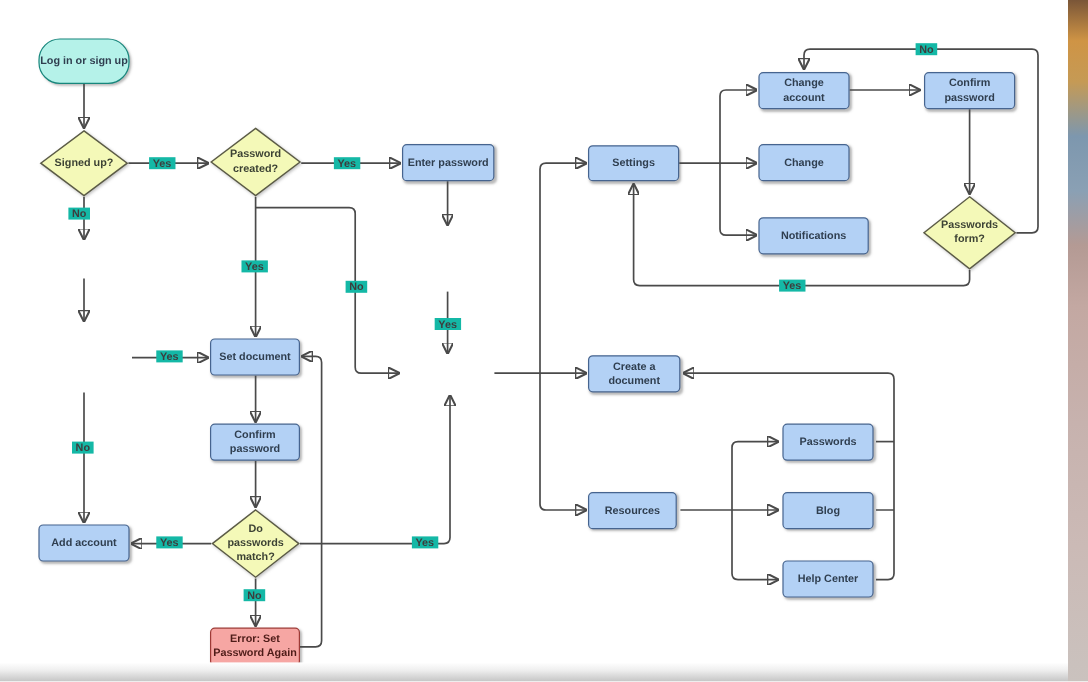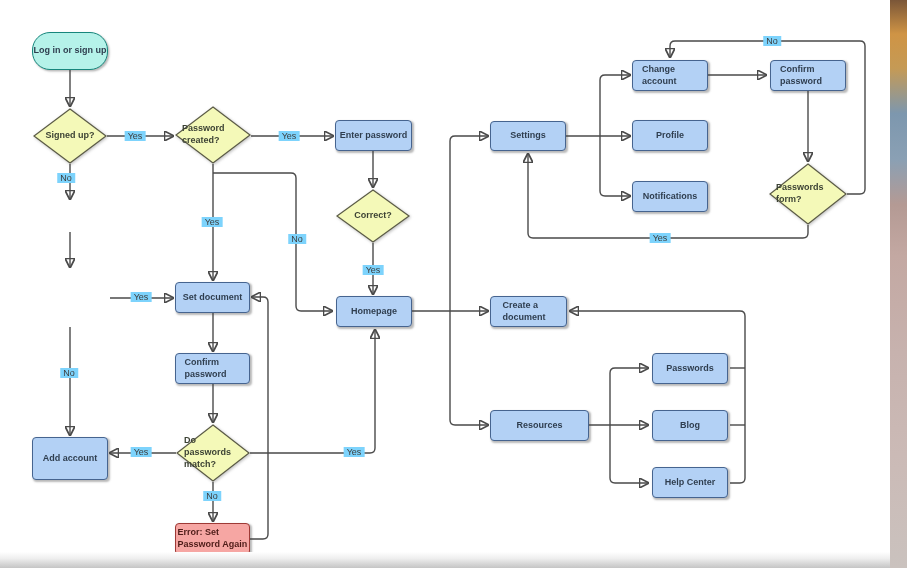--- a/index.html
+++ b/index.html
@@ -3,39 +3,39 @@
 <meta charset="utf-8">
 <style>
   * { margin:0; padding:0; box-sizing:border-box; }
   html,body { width:907px; height:568px; overflow:hidden; background:#fff;
               font-family:"Liberation Sans", sans-serif; }
   .stage { position:relative; width:907px; height:568px; background:#ffffff; }
   .edge-layer { position:absolute; left:0; top:0; width:890px; height:568px; }
   .edge-layer path { fill:none; stroke:#4a4a4a; stroke-width:1.4; }
 
   .node { position:absolute; display:flex; align-items:center; justify-content:center;
-          }
+          text-align:center; }
   .nl { position:relative; z-index:2; font-size:9px; font-weight:bold; line-height:1.3;
         color:#2f3e4f; }
   .proc { background:#b3d1f5; border:1px solid #46648f; border-radius:4px;
           box-shadow:1.5px 1.5px 2px rgba(70,70,70,.38); }
   .term { background:#b5f2e9; border:1.5px solid #17867c; border-radius:18px;
           box-shadow:1.5px 1.5px 2px rgba(70,70,70,.38); }
   .term .nl { white-space:nowrap; }
   .err  { background:#f6a6a3; border:1.5px solid #9e3a36; border-radius:4px;
           box-shadow:1.5px 1.5px 2px rgba(70,70,70,.38); }
   .err .nl { color:#4e1c18; }
   .dec  { background:transparent; }
   .dec svg { position:absolute; inset:0; width:100%; height:100%; overflow:visible;
              filter:drop-shadow(1.5px 1.5px 1.5px rgba(70,70,70,.35)); }
   .dec polygon { fill:#f4f9b8; stroke:#5b5b46; stroke-width:1.2; }
   .dec .nl { color:#3c4234; }
 
   .elabel { position:absolute; transform:translate(-50%,-50%); z-index:3;
-            background:#7dd3fc; padding:0 3px; font-size:9px; font-weight:normal;
+            background:#14b8a6; padding:0 3px; font-size:9px; font-weight:bold;
             color:#3d3d3d; }
 
   .wallpaper { position:absolute; right:0; top:0; width:17px; height:568px;
     background:linear-gradient(180deg,#7a5638 0%,#cf9445 6%,#c59a55 12%,#7d97ae 20%,
       #8aa0b4 28%,#b49a94 36%,#c3a8a2 45%,#c7b2ae 62%,#cbbab6 80%,#cac2be 100%); }
   .bottom-edge { position:absolute; left:0; bottom:0; width:890px; height:16px;
     background:linear-gradient(180deg,#ffffff 0%,#efefef 40%,#d4d4d4 78%,#c5c5c5 100%); }
 </style>
 </head>
 <body>
@@ -94,26 +94,20 @@
         <polygon points="37,1 73,28 37,55 1,28"></polygon>
       </svg>
     <span class="nl">Signed up?</span>
   </div>
   <div class="node dec" style="left:175px;top:106px;width:76px;height:58px">
     <svg viewBox="0 0 76 58" preserveAspectRatio="none">
         <polygon points="38,1 75,29 38,57 1,29"></polygon>
       </svg>
     <span class="nl" style="width:62px">Password created?</span>
   </div>
-  <div class="node dec" style="left:336px;top:189px;width:74px;height:54px">
-    <svg viewBox="0 0 74 54" preserveAspectRatio="none">
-        <polygon points="37,1 73,27 37,53 1,27"></polygon>
-      </svg>
-    <span class="nl">Correct?</span>
-  </div>
   <div class="node dec" style="left:176px;top:424px;width:74px;height:58px">
     <svg viewBox="0 0 74 58" preserveAspectRatio="none">
         <polygon points="37,1 73,29 37,57 1,29"></polygon>
       </svg>
     <span class="nl" style="width:58px">Do passwords match?</span>
   </div>
   <div class="node dec" style="left:769px;top:163px;width:78px;height:62px">
     <svg viewBox="0 0 78 62" preserveAspectRatio="none">
         <polygon points="39,1 77,31 39,61 1,31"></polygon>
       </svg>
@@ -122,48 +116,45 @@
 
   <div class="node proc" style="left:335px;top:120px;width:77px;height:31px">
     <span class="nl">Enter password</span>
   </div>
   <div class="node proc" style="left:175px;top:282px;width:75px;height:31px">
     <span class="nl">Set document</span>
   </div>
   <div class="node proc" style="left:175px;top:353px;width:75px;height:31px">
     <span class="nl" style="width:56px">Confirm password</span>
   </div>
-  <div class="node proc" style="left:336px;top:296px;width:76px;height:31px">
-    <span class="nl">Homepage</span>
-  </div>
-  <div class="node proc" style="left:32px;top:437px;width:76px;height:43px">
+  <div class="node proc" style="left:32px;top:437px;width:76px;height:31px">
     <span class="nl">Add account</span>
   </div>
   <div class="node err" style="left:175px;top:523px;width:75px;height:32px">
     <span class="nl" style="width:70px">Error: Set Password Again</span>
   </div>
   <div class="node proc" style="left:490px;top:121px;width:76px;height:30px">
     <span class="nl">Settings</span>
   </div>
   <div class="node proc" style="left:490px;top:296px;width:77px;height:31px">
     <span class="nl" style="width:52px">Create a document</span>
   </div>
-  <div class="node proc" style="left:490px;top:410px;width:99px;height:31px">
+  <div class="node proc" style="left:490px;top:410px;width:74px;height:31px">
     <span class="nl">Resources</span>
   </div>
   <div class="node proc" style="left:632px;top:60px;width:76px;height:31px">
     <span class="nl" style="width:56px">Change account</span>
   </div>
   <div class="node proc" style="left:770px;top:60px;width:76px;height:31px">
     <span class="nl" style="width:56px">Confirm password</span>
   </div>
   <div class="node proc" style="left:632px;top:120px;width:76px;height:31px">
-    <span class="nl">Profile</span>
+    <span class="nl">Change</span>
   </div>
-  <div class="node proc" style="left:632px;top:181px;width:76px;height:31px">
+  <div class="node proc" style="left:632px;top:181px;width:92px;height:31px">
     <span class="nl">Notifications</span>
   </div>
   <div class="node proc" style="left:652px;top:353px;width:76px;height:31px">
     <span class="nl">Passwords</span>
   </div>
   <div class="node proc" style="left:652px;top:410px;width:76px;height:31px">
     <span class="nl">Blog</span>
   </div>
   <div class="node proc" style="left:652px;top:467px;width:76px;height:31px">
     <span class="nl">Help Center</span>

